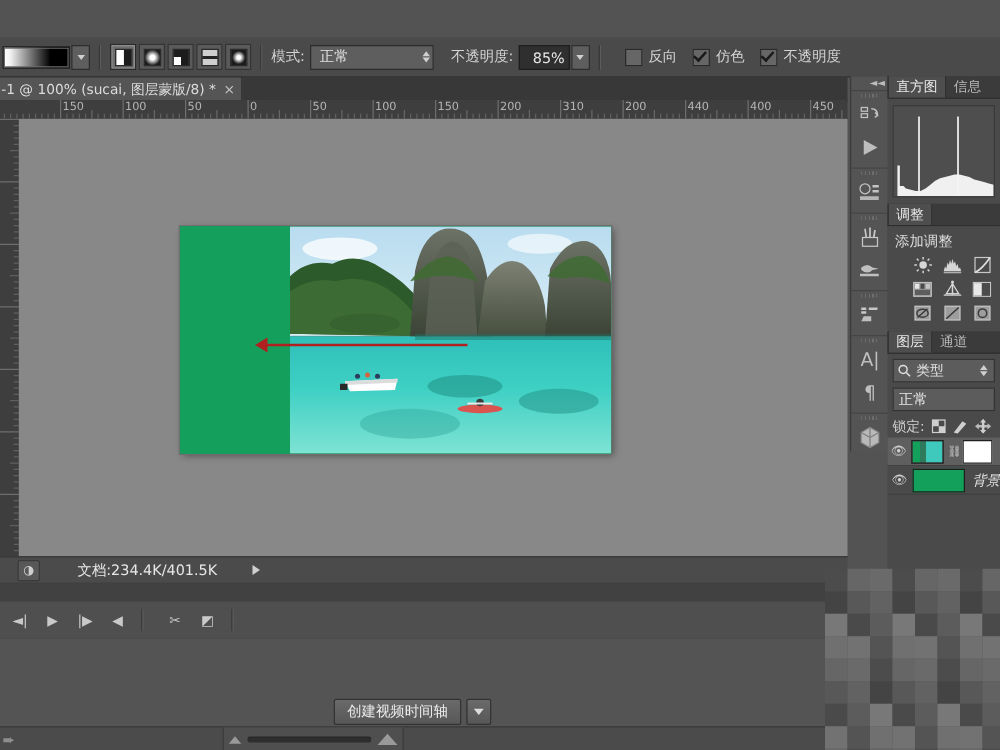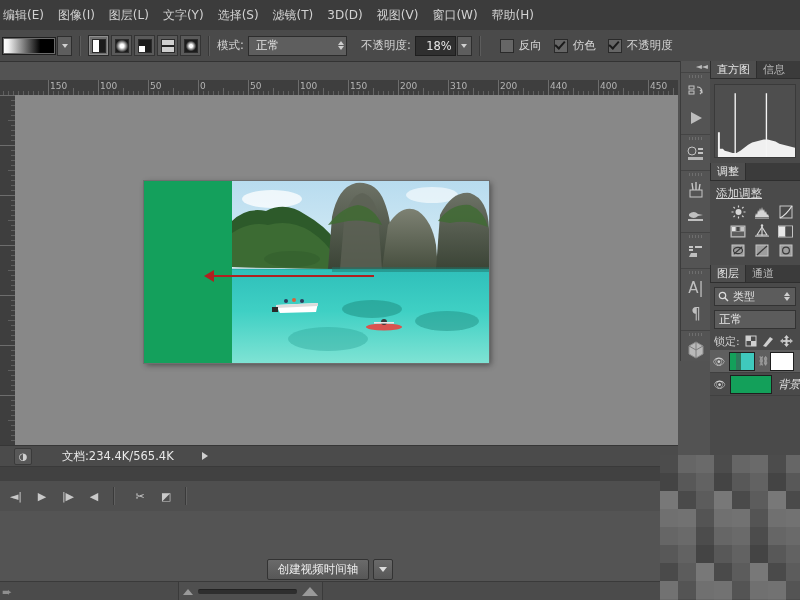--- a/index.html
+++ b/index.html
@@ -187,21 +187,21 @@
   .panel-tabs{display:flex;height:17px;background:#3b3b3b;border-bottom:1px solid #2e2e2e;}
   .ptab{
     padding:0 6px;height:17px;display:flex;align-items:center;font-size:11px;color:#b9b9b9;white-space:nowrap;
   }
   .ptab.active{background:#4e4e4e;color:#e8e8e8;border-left:1px solid #2e2e2e;border-right:1px solid #2e2e2e;}
   .histo-box{
     height:72px;margin:5px 4px;background:#4e4e4e;border:1px solid #3a3a3a;position:relative;overflow:hidden;
   }
   .histo-svg{position:absolute;left:0;bottom:0;width:100%;height:100%;}
   .panel-body{background:#4a4a4a;}
-  .adj-title{font-size:11.5px;color:#dcdcdc;padding:5px 6px 3px;text-decoration:underline;}
+  .adj-title{font-size:11.5px;color:#dcdcdc;padding:5px 6px 3px;}
   .adj-grid{display:grid;grid-template-columns:repeat(3,1fr);gap:3px;padding:0 4px 5px 18px;}
   .adj-cell{height:16px;display:flex;align-items:center;justify-content:center;color:#d5d5d5;}
 
   .layers-tabs{margin-top:2px;}
   .lyr-filter{
     display:flex;align-items:center;height:17px;margin:4px;background:#5c5c5c;border:1px solid #333;padding:0 3px;gap:4px;
   }
   .lyr-filter .txt{font-size:11px;color:#e0e0e0;}
   .blend-row{
     height:17px;margin:0 4px 3px;background:#5c5c5c;border:1px solid #333;display:flex;align-items:center;padding:0 4px;
@@ -220,32 +220,20 @@
 
   
   .blurblock{position:absolute;left:660px;top:455px;width:140px;height:145px;}
   .px{position:absolute;}
 </style>
 </head>
 <body>
 
 <div id="app">
 
-  <div class="menubar">
-    <div class="menu-item menu-clip">编辑(E)</div>
-    <div class="menu-item">图像(I)</div>
-    <div class="menu-item">图层(L)</div>
-    <div class="menu-item">文字(Y)</div>
-    <div class="menu-item">选择(S)</div>
-    <div class="menu-item">滤镜(T)</div>
-    <div class="menu-item">3D(D)</div>
-    <div class="menu-item">视图(V)</div>
-    <div class="menu-item">窗口(W)</div>
-    <div class="menu-item">帮助(H)</div>
-  </div>
 
   <div class="optionsbar">
     <div class="grad-swatch"></div>
     <div class="tiny-drop"></div>
     <div class="sep"></div>
     <div class="gtype-group">
       <div class="gtype on">
           <div class="gt-in gt-linear"></div>
         </div>
       <div class="gtype">
@@ -265,37 +253,43 @@
     <div class="opt-label">模式:</div>
     <div class="combo">
       <span>正常</span>
       <span class="spin">
           <i class="up"></i>
           <i class="dn"></i>
         </span>
     </div>
     <div style="width:14px"></div>
     <div class="opt-label">不透明度:</div>
-    <div class="numbox">18%</div>
+    <div class="numbox">85%</div>
     <div class="tiny-drop"></div>
     <div class="sep"></div>
     <div class="cbgrp">
       <div class="cbx"></div>
       <span class="opt-label">反向</span>
     </div>
     <div class="cbgrp">
       <div class="cbx checked"></div>
       <span class="opt-label">仿色</span>
     </div>
     <div class="cbgrp">
       <div class="cbx checked"></div>
       <span class="opt-label">不透明度</span>
     </div>
   </div>
 
+  <div class="tabbar">
+    <div class="doctab">
+      <span>-1 @ 100% (sucai, 图层蒙版/8) *</span>
+      <span class="x">×</span>
+    </div>
+  </div>
 
   <div class="ruler-h" id="rulerH">
       <div class="rk" style="left: 48px;"></div>
       <div class="rlab" style="left: 48px;">150</div>
       <div class="rk min" style="left: 53px;"></div>
       <div class="rk min" style="left: 58px;"></div>
       <div class="rk min" style="left: 63px;"></div>
       <div class="rk min" style="left: 68px;"></div>
       <div class="rk mid" style="left: 73px;"></div>
       <div class="rk min" style="left: 78px;"></div>
@@ -571,21 +565,21 @@
           <path d="M0 88 L257 88" stroke="#1f7f74" stroke-width="0.8" opacity="0.5"></path>
         </svg>
       </div>
       <div class="arrow-line"></div>
       <div class="arrow-head"></div>
     </div>
   </div>
 
   <div class="statusbar">
     <div class="st-icon">◑</div>
-    <div class="st-text">文档:234.4K/565.4K</div>
+    <div class="st-text">文档:234.4K/401.5K</div>
     <div class="st-arrow"></div>
   </div>
 
   <div class="timeline">
     <div class="tl-tabstrip"></div>
     <div class="tl-controls">
       <div class="tl-btn">◄|</div>
       <div class="tl-btn">▶</div>
       <div class="tl-btn">|▶</div>
       <div class="tl-btn">◀</div>

